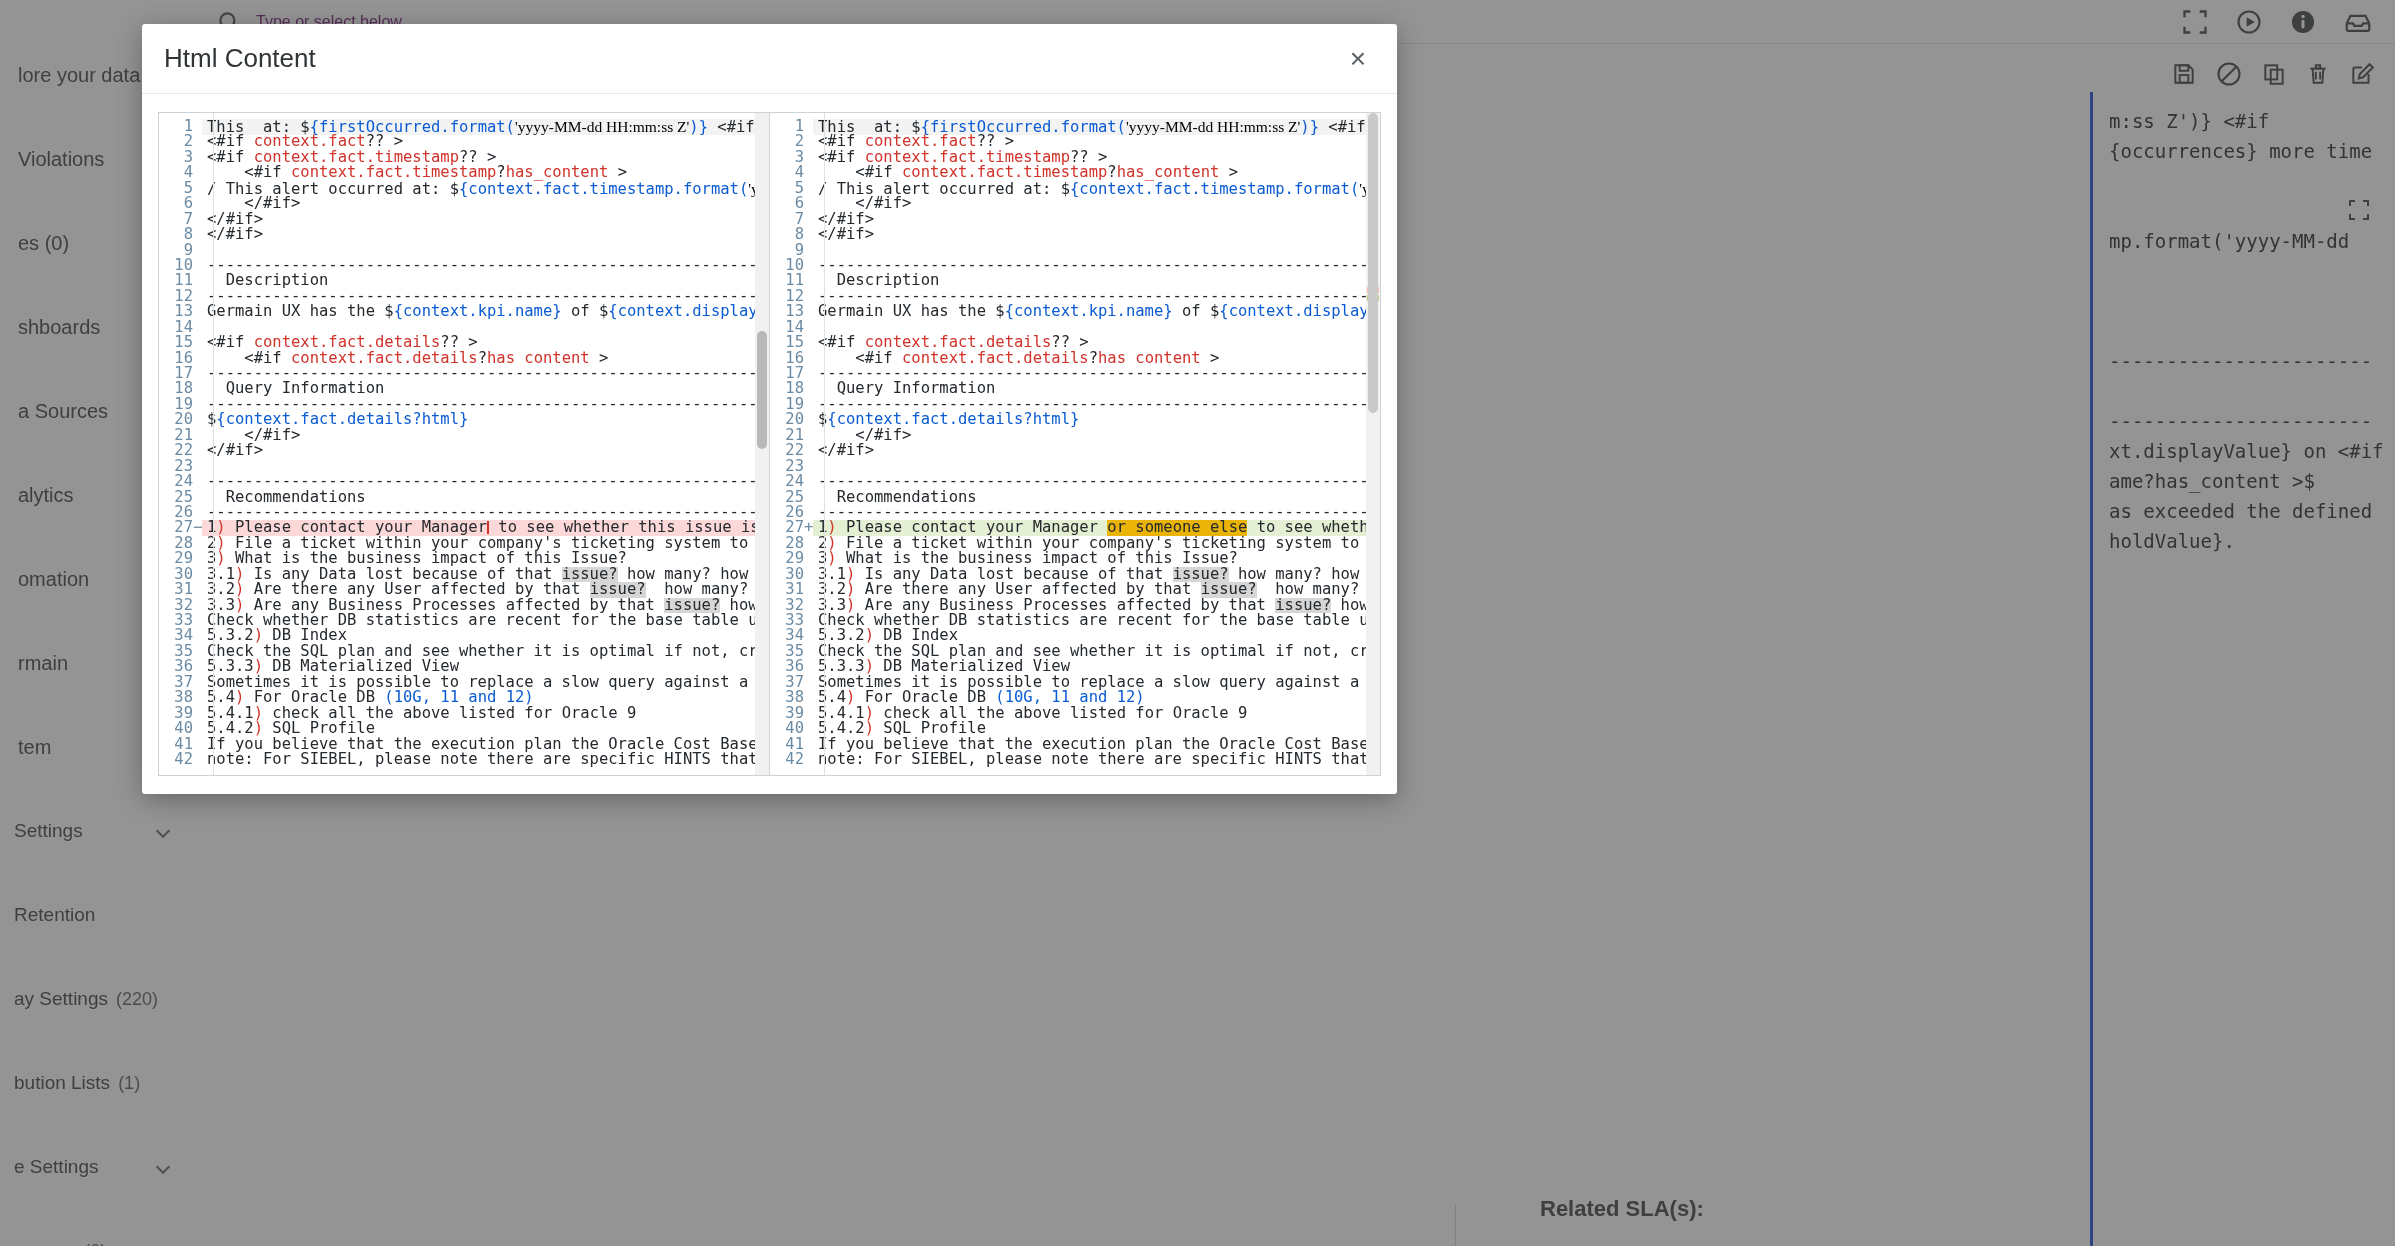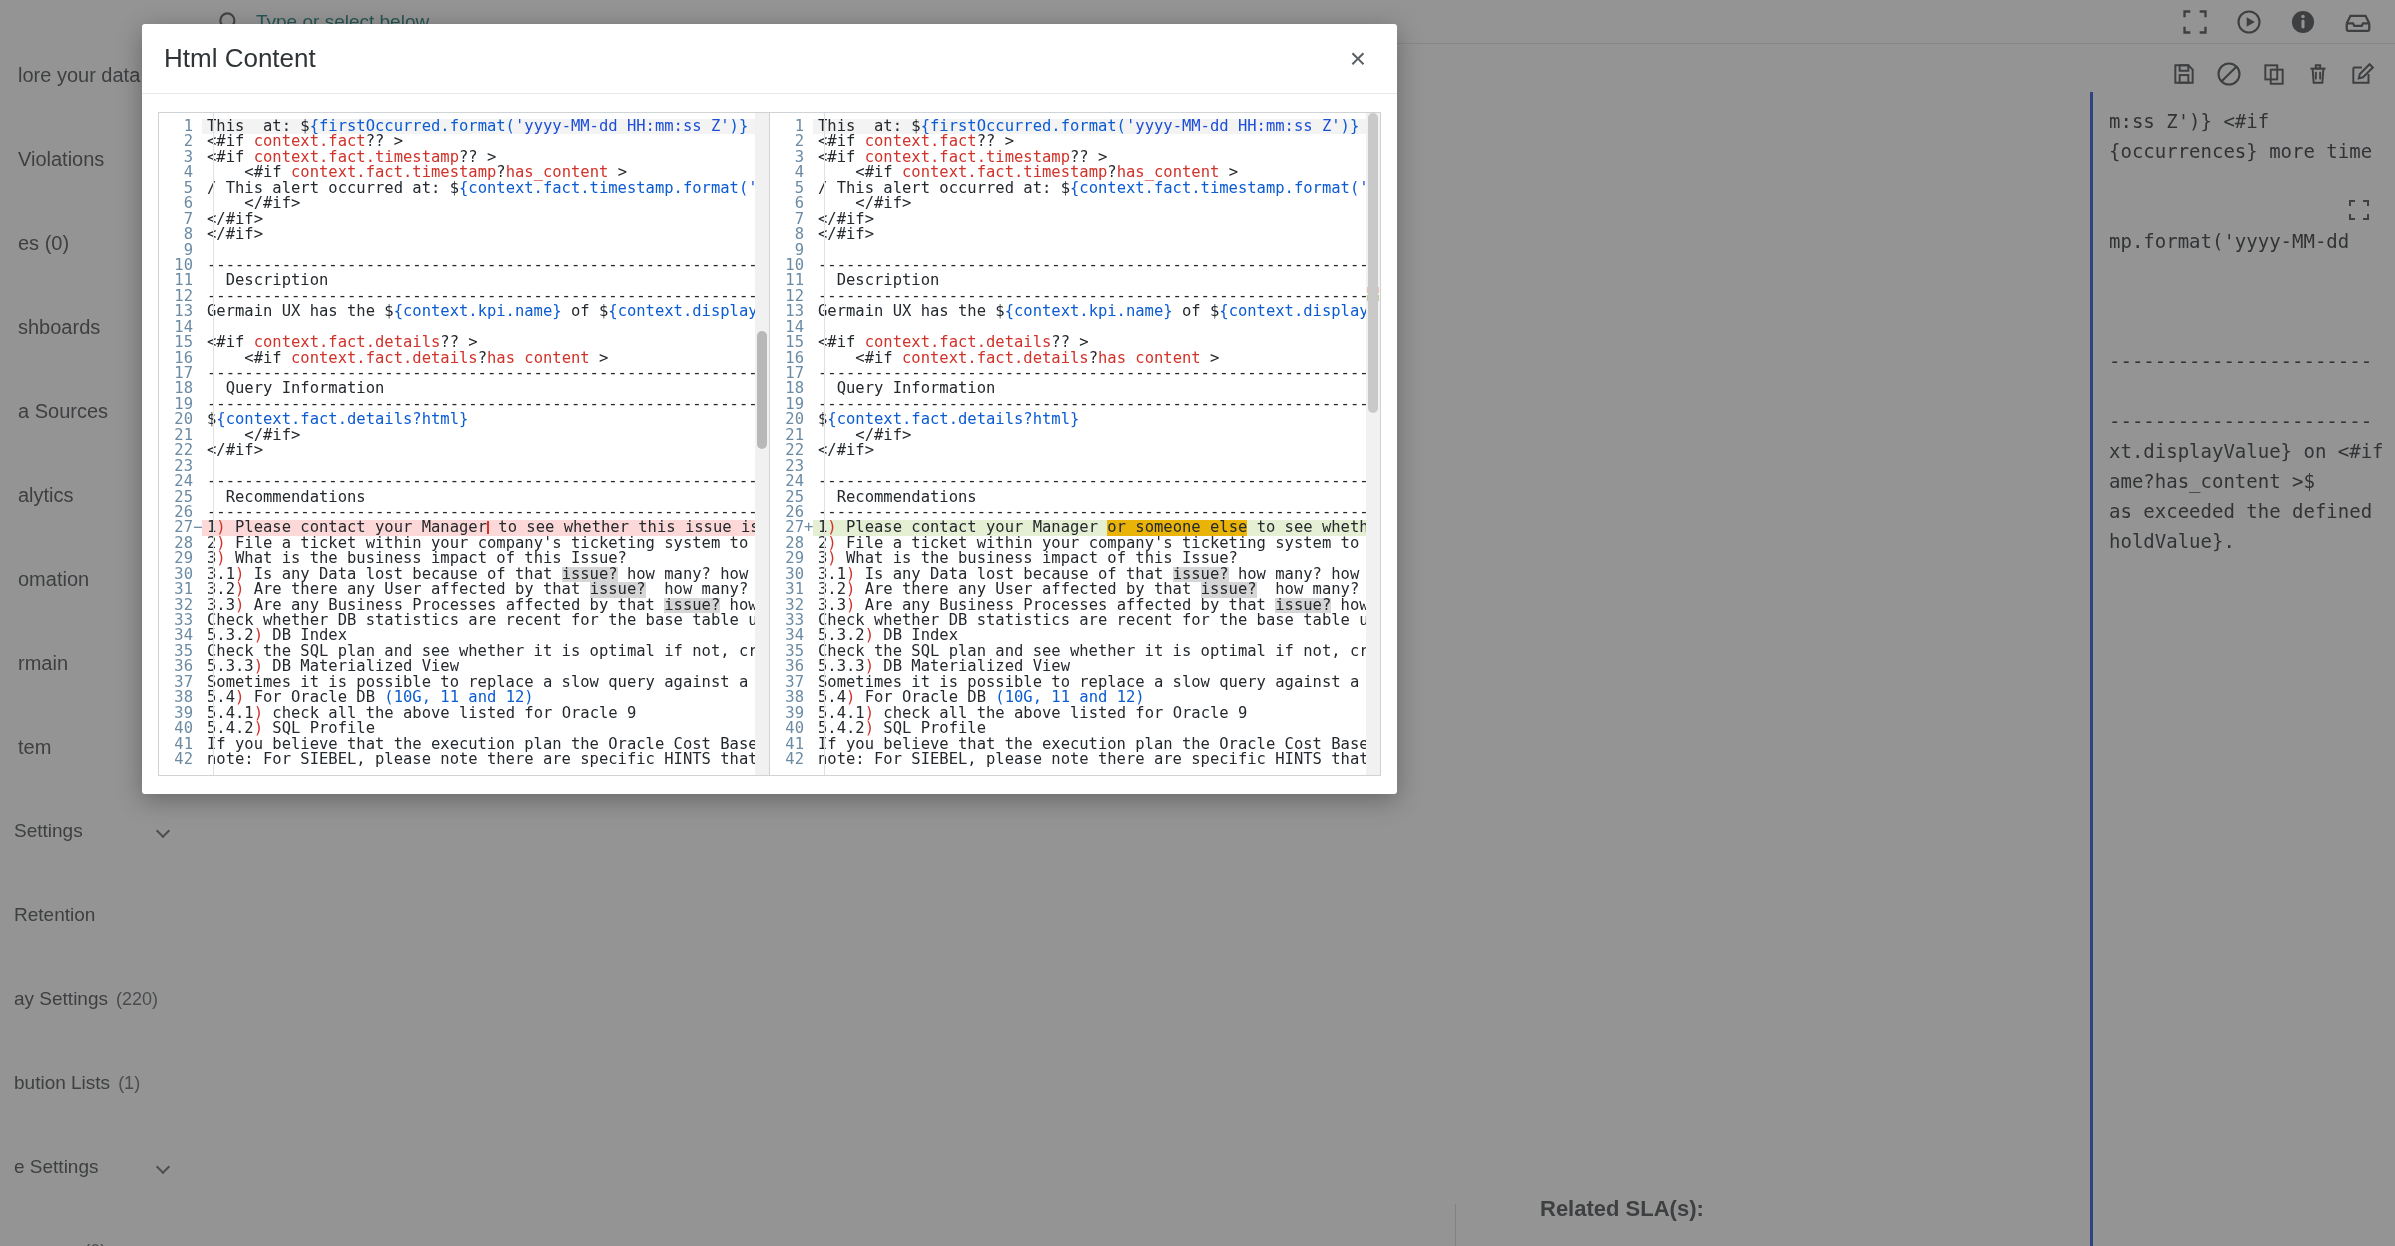--- a/index.html
+++ b/index.html
@@ -49,21 +49,21 @@
   .bg-topbar {
     position: absolute; left: 190px; top: 0; right: 0; height: 44px;
     background: #ffffff;
     display: flex; align-items: center;
     border-bottom: 1px solid #e2e4e6;
   }
   .bg-search {
     display: flex; align-items: center; gap: 14px;
     margin-left: 26px;
   }
-  .bg-search .placeholder { font-size: 19px; color: #0f766e; }
+  .bg-search .placeholder { font-size: 16px; color: #701a75; }
   .icon-svg { display:block; }
 
   .bg-topicons {
     margin-left: auto; display: flex; align-items: center; gap: 26px;
     padding-right: 22px;
   }
   .bg-toolbar2 {
     position: absolute; right: 20px; top: 60px;
     display: flex; align-items: center; gap: 18px;
   }
@@ -76,21 +76,21 @@
   .bg-expand {
     position: absolute; right: 24px; top: 198px;
   }
   .bg-code-frag {
     font-family: "DejaVu Sans Mono", monospace;
     font-size: 19px; line-height: 30px; color: #24292e;
     white-space: pre;
   }
   .kw-blue { color: #0b5bd3; }
   .kw-red  { color: #d1322a; }
-  .kw-green{ color: #1d4ed8; }
+  .kw-green{ color: #000000; font-family: Liberation Serif, serif; }
 
   .bg-related {
     position: absolute; left: 1540px; top: 1196px;
     font-size: 22px; color: #3f4347; font-weight: 600;
   }
   .bg-divider-v {
     position:absolute; left:1455px; top:1204px; width:1px; bottom:0;
     background:#d2d4d6;
   }
 

